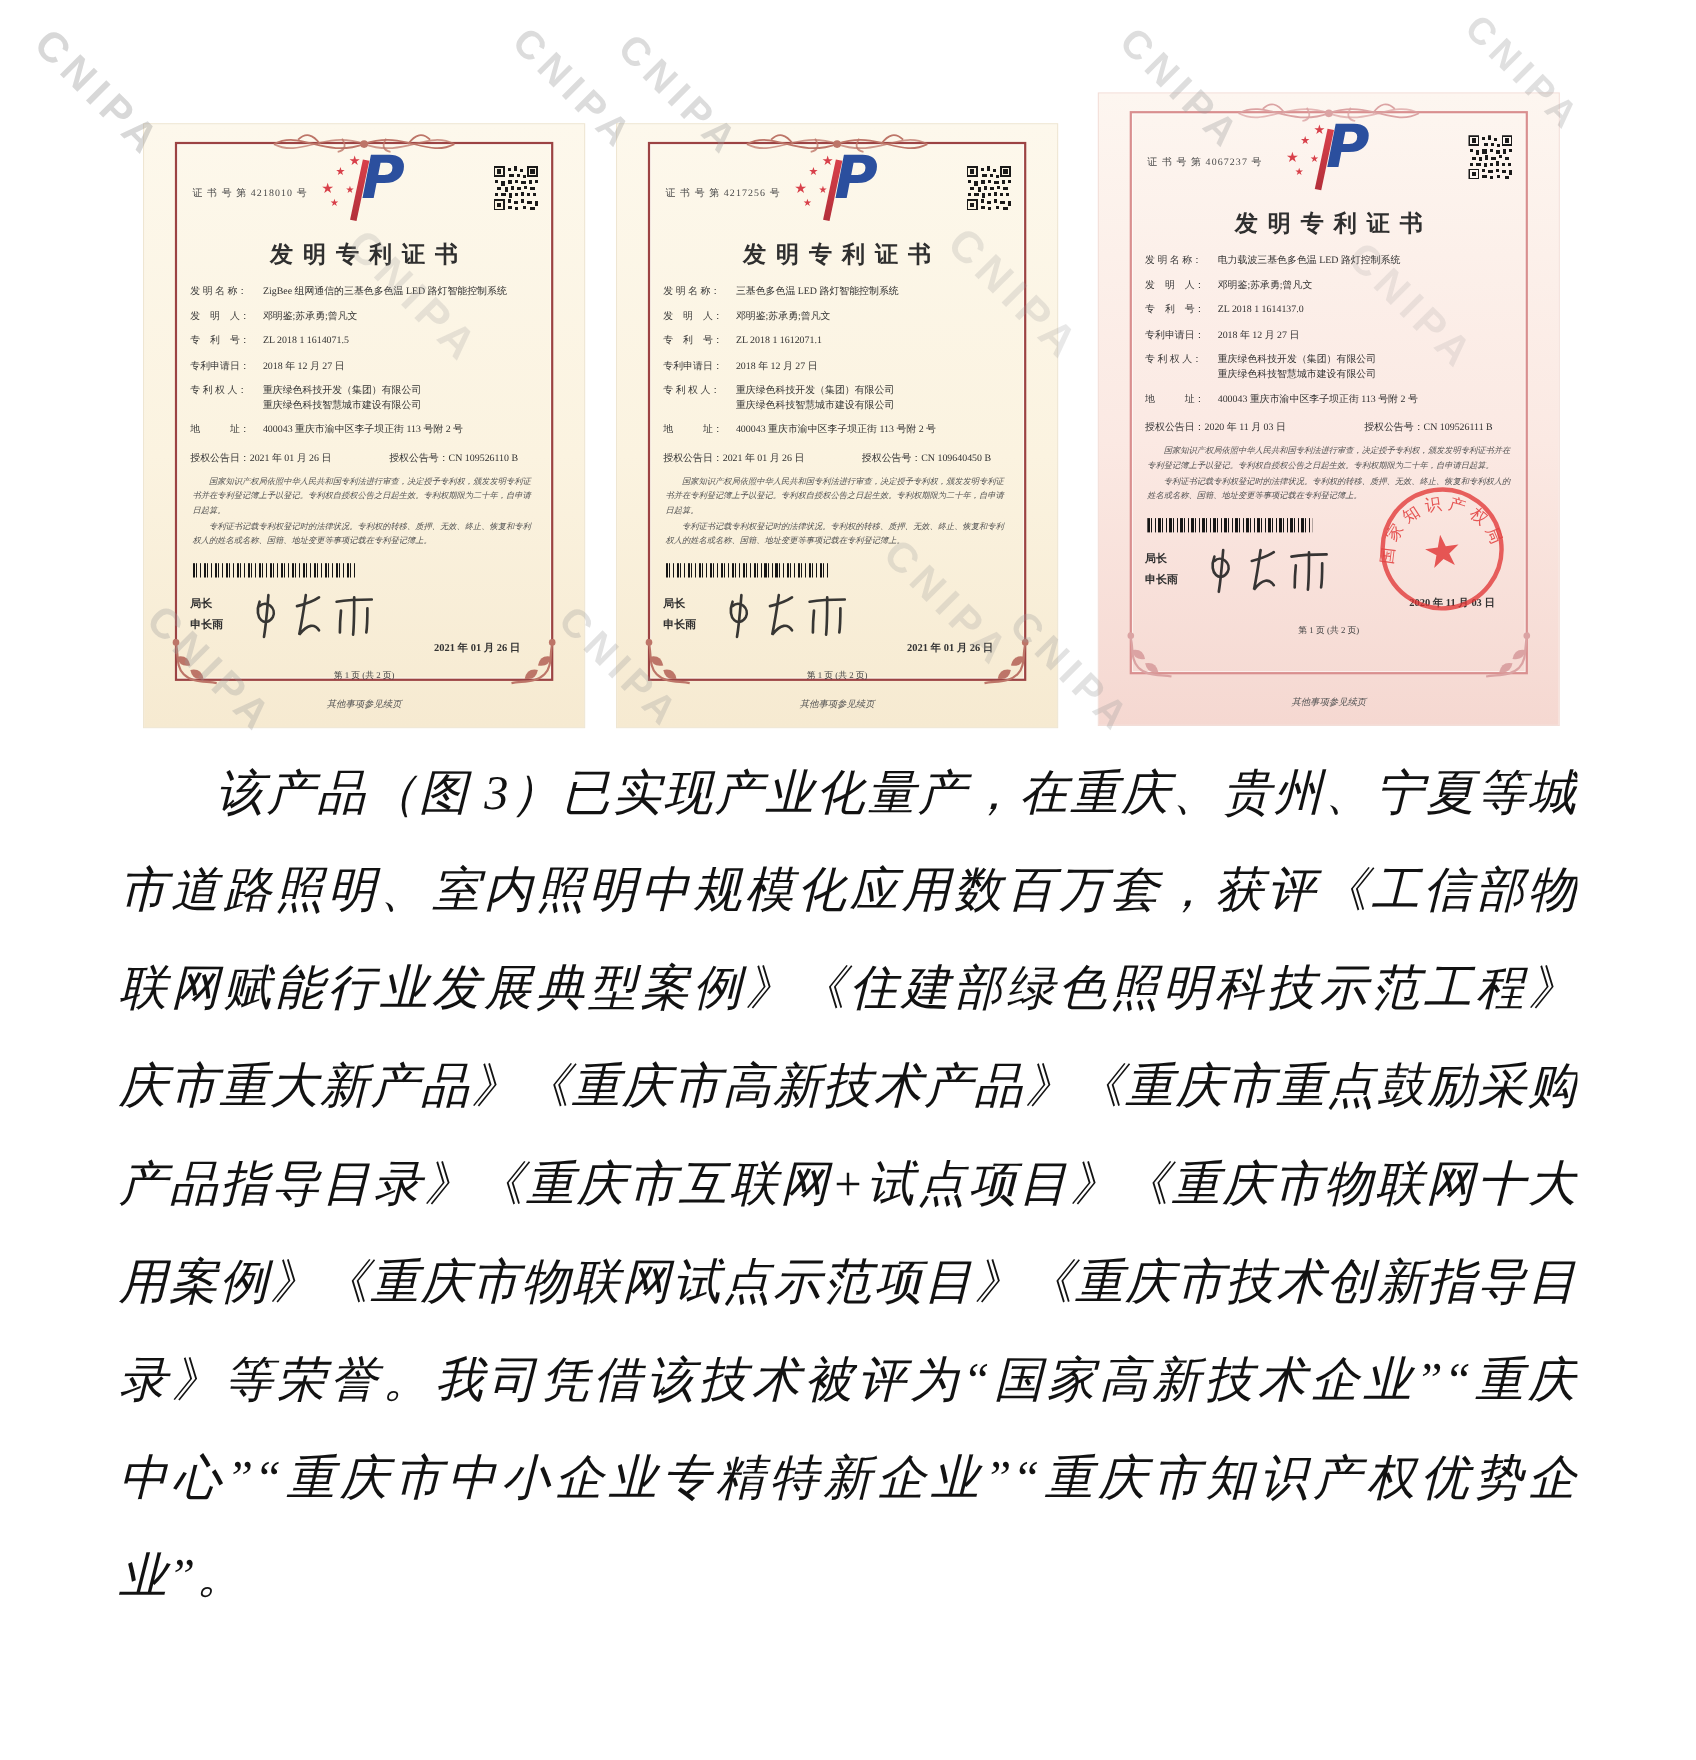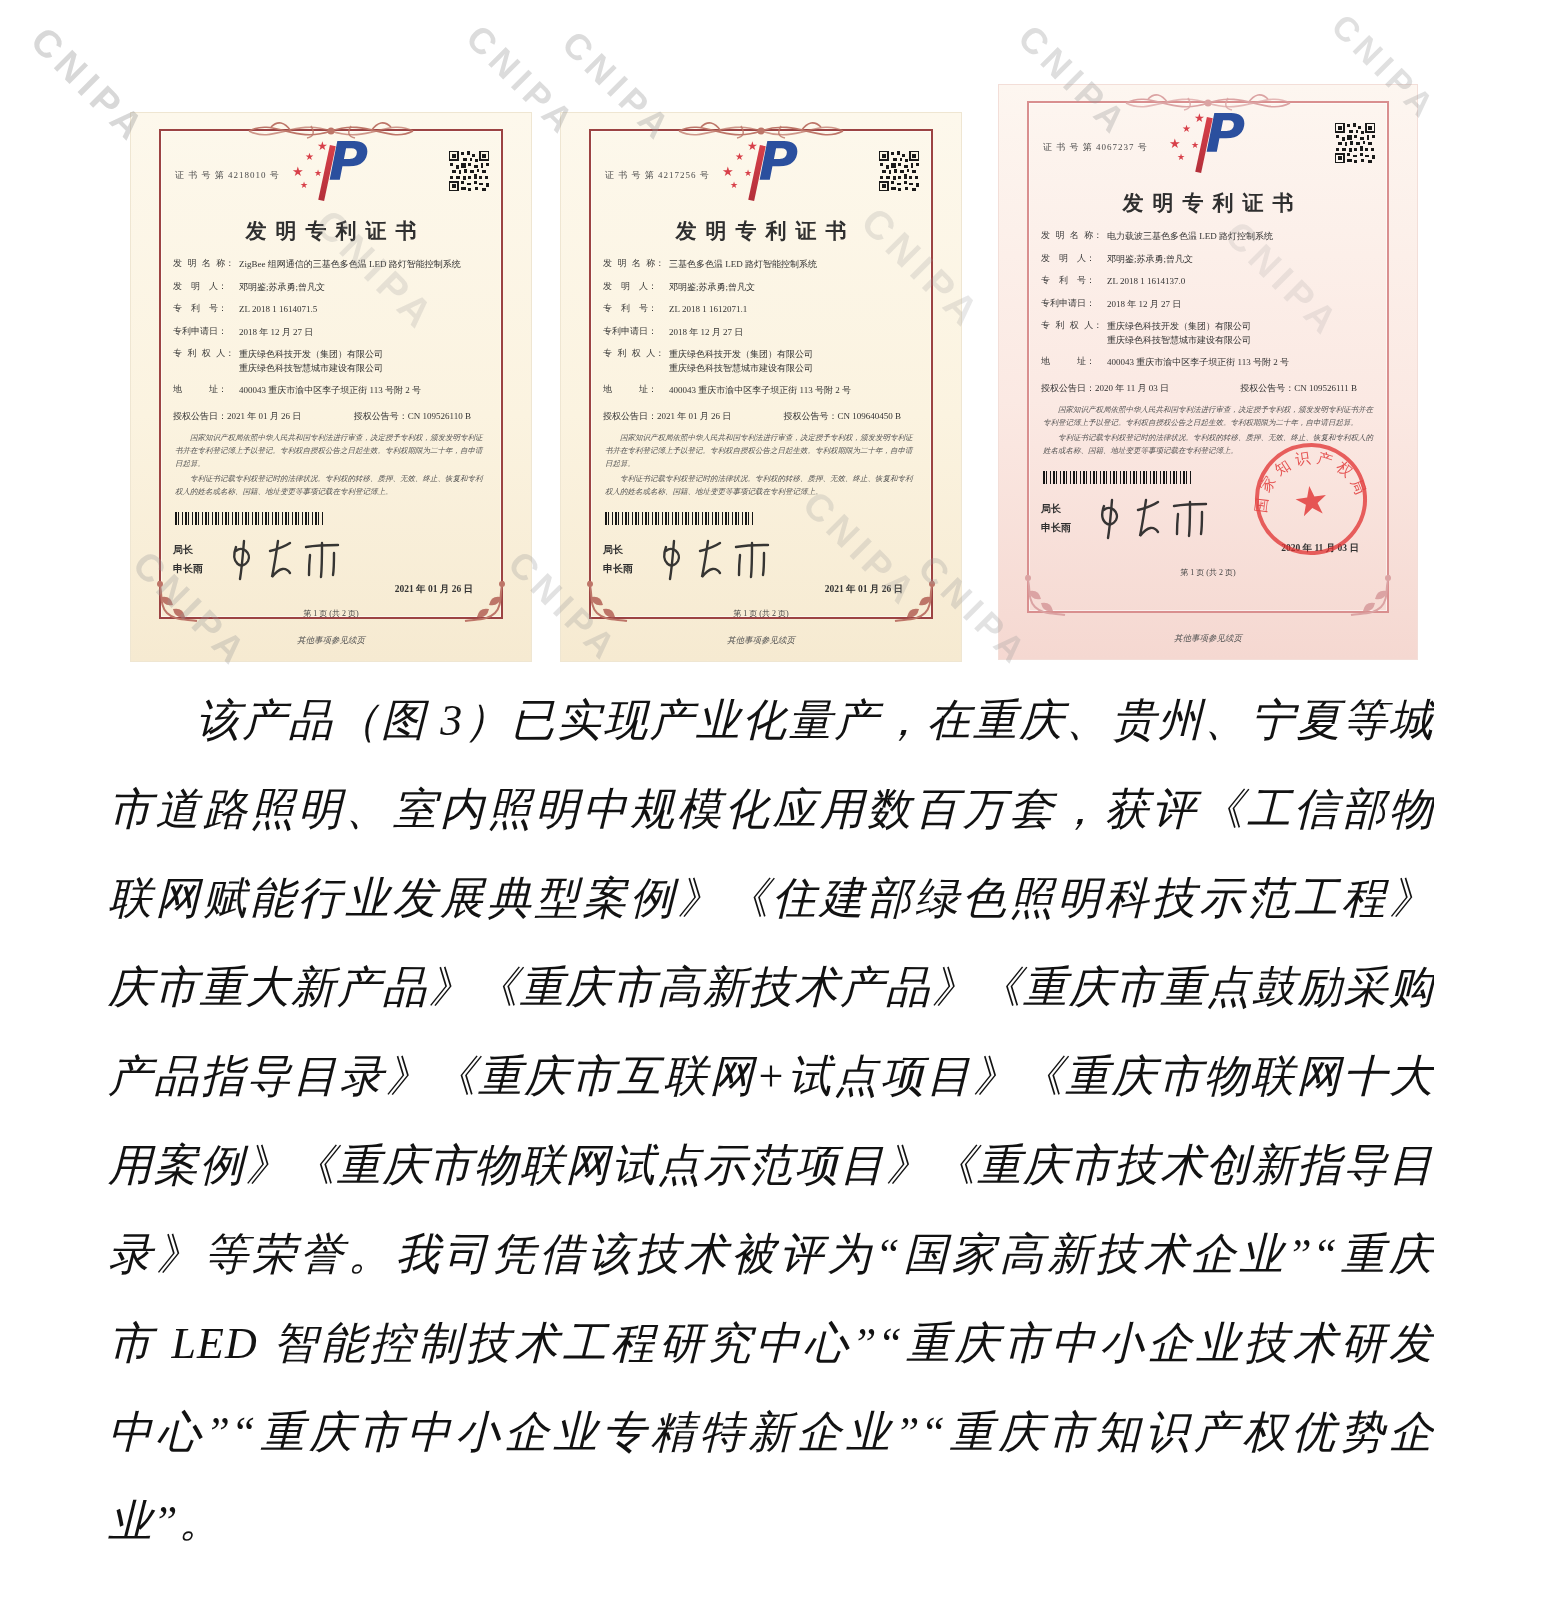--- a/index.html
+++ b/index.html
@@ -42,21 +42,21 @@
   .s2{left:13px;top:13px;font-size:10px;}
   .s3{left:8px;top:42px;font-size:9px;}
   .s4{left:22px;top:30px;font-size:9px;}
   .s5{left:25px;top:1px;font-size:12px;}
   .qr{position:absolute;right:12px;top:8px;width:40px;height:40px;}
 
   .ctitle{margin:0 16px 13px;text-align:center;font-size:21px;font-weight:bold;color:#2f2f2f;
       letter-spacing:9px;text-indent:9px;}
 
   .frow{display:flex;font-size:9px;line-height:1.5;margin:0 12px 9px;color:#333;}
-  .flabel{flex:0 0 66px;white-space:pre;color:#3a3a3a;font-family:Liberation Mono, monospace;}
+  .flabel{flex:0 0 66px;white-space:pre;color:#3a3a3a;}
   .fvalue{flex:1;}
   .pline{display:block;}
 
   .grant{display:flex;justify-content:space-between;margin:12px 12px 8px;padding-right:18px;
       font-size:9px;color:#333;}
 
   .legal{margin:0 14px;font-size:7.5px;line-height:1.75;color:#555;font-style:italic;}
   .legal p{margin:0 0 2px;text-indent:2em;}
 
   .barcode{margin:14px 0 0 14px;width:150px;height:13px;
@@ -556,16 +556,15 @@
 <span class="wm" style="left:1210px;top:258px;font-size:38px;opacity:.18">CNIPA</span>
 
 <section class="bodytext">
   <div class="bline first">该产品（图 3）已实现产业化量产，在重庆、贵州、宁夏等城</div>
   <div class="bline">市道路照明、室内照明中规模化应用数百万套，获评《工信部物</div>
   <div class="bline">联网赋能行业发展典型案例》《住建部绿色照明科技示范工程》《重</div>
   <div class="bline">庆市重大新产品》《重庆市高新技术产品》《重庆市重点鼓励采购</div>
   <div class="bline">产品指导目录》《重庆市互联网+试点项目》《重庆市物联网十大应</div>
   <div class="bline">用案例》《重庆市物联网试点示范项目》《重庆市技术创新指导目</div>
   <div class="bline">录》等荣誉。我司凭借该技术被评为“国家高新技术企业”“重庆</div>
-  <div class="bline">市 LED 智能控制技术工程研究中心”“重庆市中小企业技术研发</div>
   <div class="bline">中心”“重庆市中小企业专精特新企业”“重庆市知识产权优势企</div>
   <div class="bline last">业”。</div>
 </section>
 
 </body></html>

